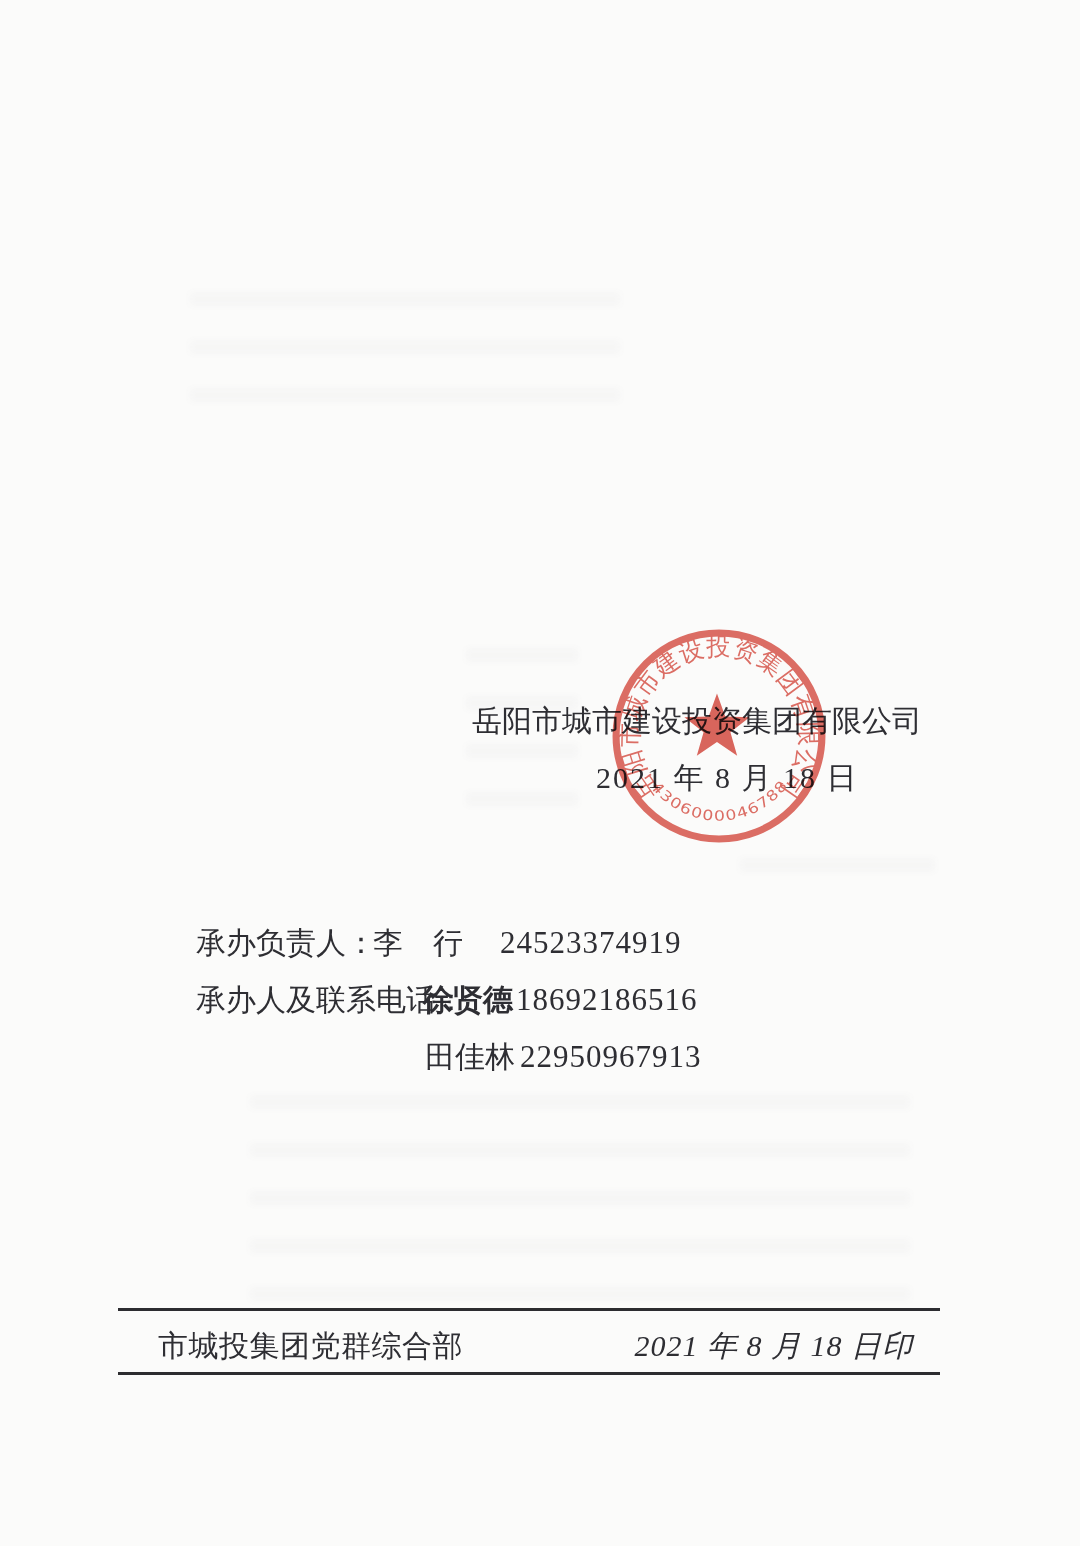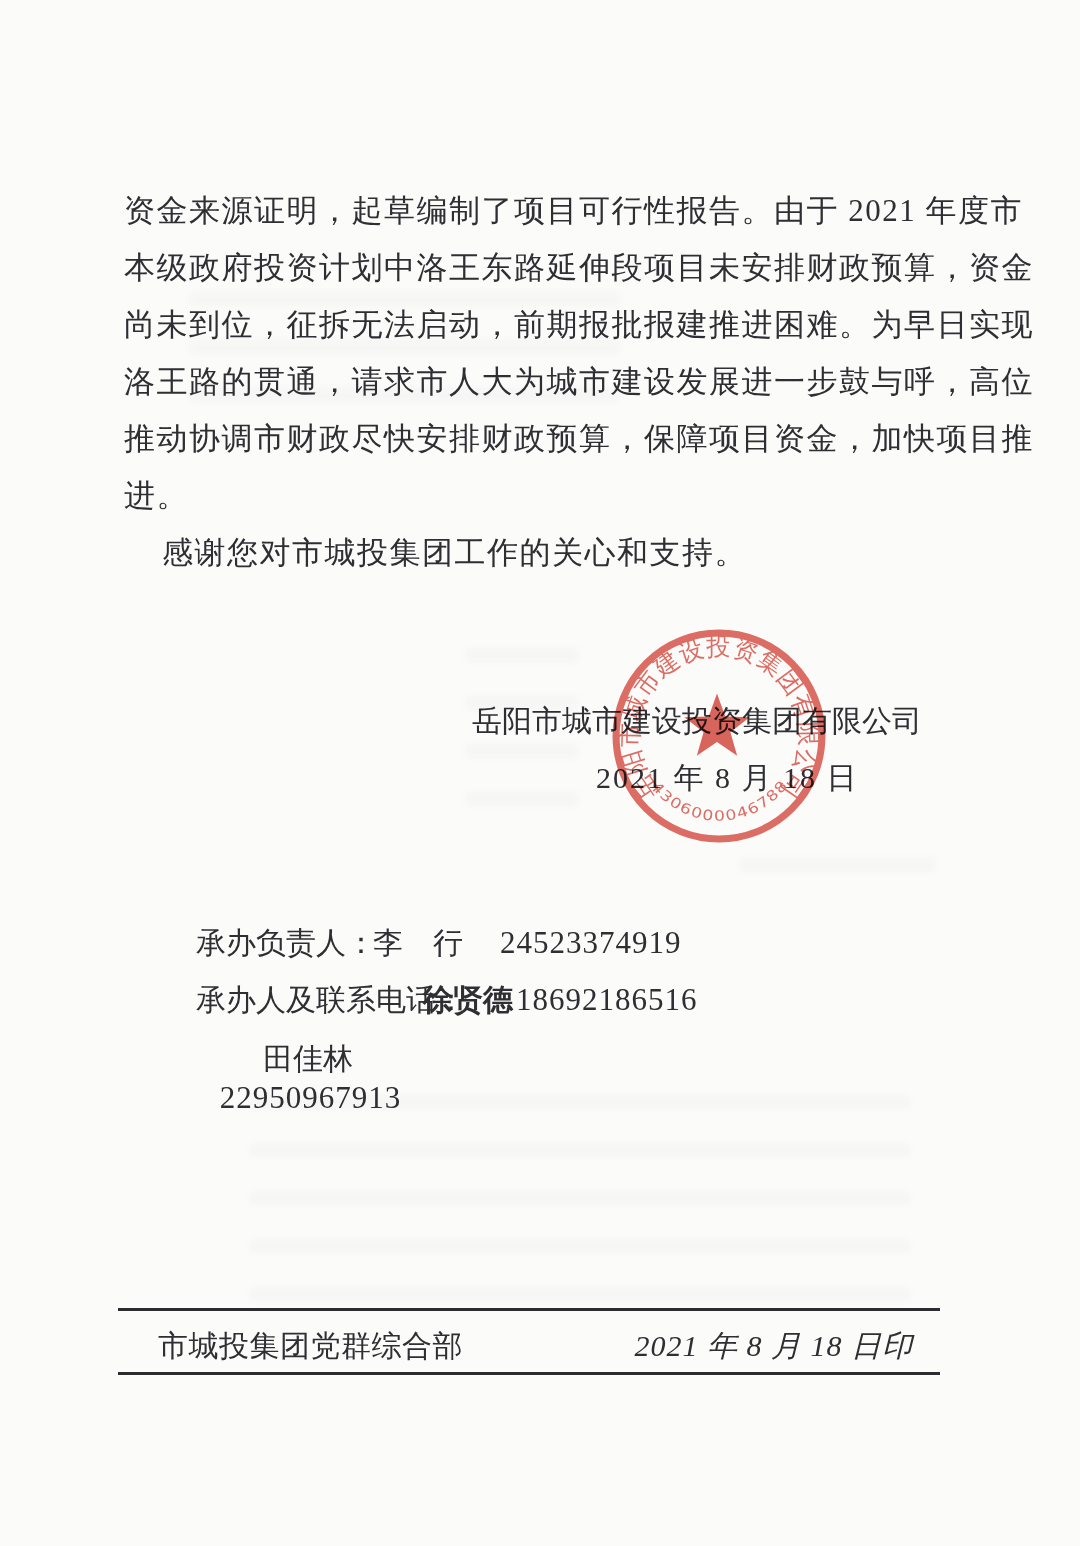--- a/index.html
+++ b/index.html
@@ -19,21 +19,21 @@
 
   
   .sig-company { position:absolute; left:472px; top:701px; font-size:30px; letter-spacing:0; white-space:pre; z-index:2; }
   .sig-date    { position:absolute; left:596px; top:758px; font-size:30px; letter-spacing:2px; white-space:pre; z-index:2; }
 
   
   .seal { position:absolute; left:608px; top:625px; mix-blend-mode:multiply; opacity:.9; z-index:3; }
 
   
   .contact-row { position:absolute; left:196px; display:flex; align-items:center; height:36px; font-size:30px; }
-  .row-1 { top:925px; } .row-2 { top:982px; } .row-3 { top:1039px;flex-direction:column; }
+  .row-1 { top:925px; } .row-2 { top:982px; } .row-3 { top:1039px; }
   .c-label, .c-name { display:inline-block; white-space:pre; }
   .row-1 .c-label { width:177px; } .row-1 .c-name { width:127px; }
   .row-2 .c-label { width:227px; } .row-2 .c-name { width:93px;font-weight:bold;  }
   .row-3 .c-label { width:229px; } .row-3 .c-name { width:95px;  }
   .c-phone { font-size:31px; letter-spacing:1px; white-space:pre; }
 
   
   .footer-rule { position:absolute; left:118px; width:822px; height:3px; background:#2c2c30; }
   .rule-top    { top:1308px; }
   .rule-bottom { top:1372px; }
@@ -54,29 +54,20 @@
 </head>
 <body>
 
 <div class="page">
 
   <div class="ghost ghost-1"></div>
   <div class="ghost ghost-2"></div>
   <div class="ghost ghost-3"></div>
   <div class="ghost ghost-4"></div>
 
-  <section class="letter-body">
-    <p>资金来源证明，起草编制了项目可行性报告。由于 2021 年度市</p>
-    <p>本级政府投资计划中洛王东路延伸段项目未安排财政预算，资金</p>
-    <p>尚未到位，征拆无法启动，前期报批报建推进困难。为早日实现</p>
-    <p>洛王路的贯通，请求市人大为城市建设发展进一步鼓与呼，高位</p>
-    <p>推动协调市财政尽快安排财政预算，保障项目资金，加快项目推</p>
-    <p>进。</p>
-    <p class="indent">感谢您对市城投集团工作的关心和支持。</p>
-  </section>
 
   <div class="sig-company">岳阳市城市建设投资集团有限公司</div>
   <div class="sig-date">2021 年 8 月 18 日</div>
 
   <svg class="seal" width="222" height="222" viewBox="0 0 220 220" aria-hidden="true">
     <defs>
       <path id="arcTop" d="M 53.4 166.6 A 80 80 0 1 1 166.6 166.6" fill="none"></path>
       <path id="arcBottom" d="M 37.3 152 A 84 84 0 0 0 182.7 152" fill="none"></path>
     </defs>
     <circle cx="110" cy="110" r="102" fill="none" stroke="#dc5f55" stroke-width="7"></circle>

